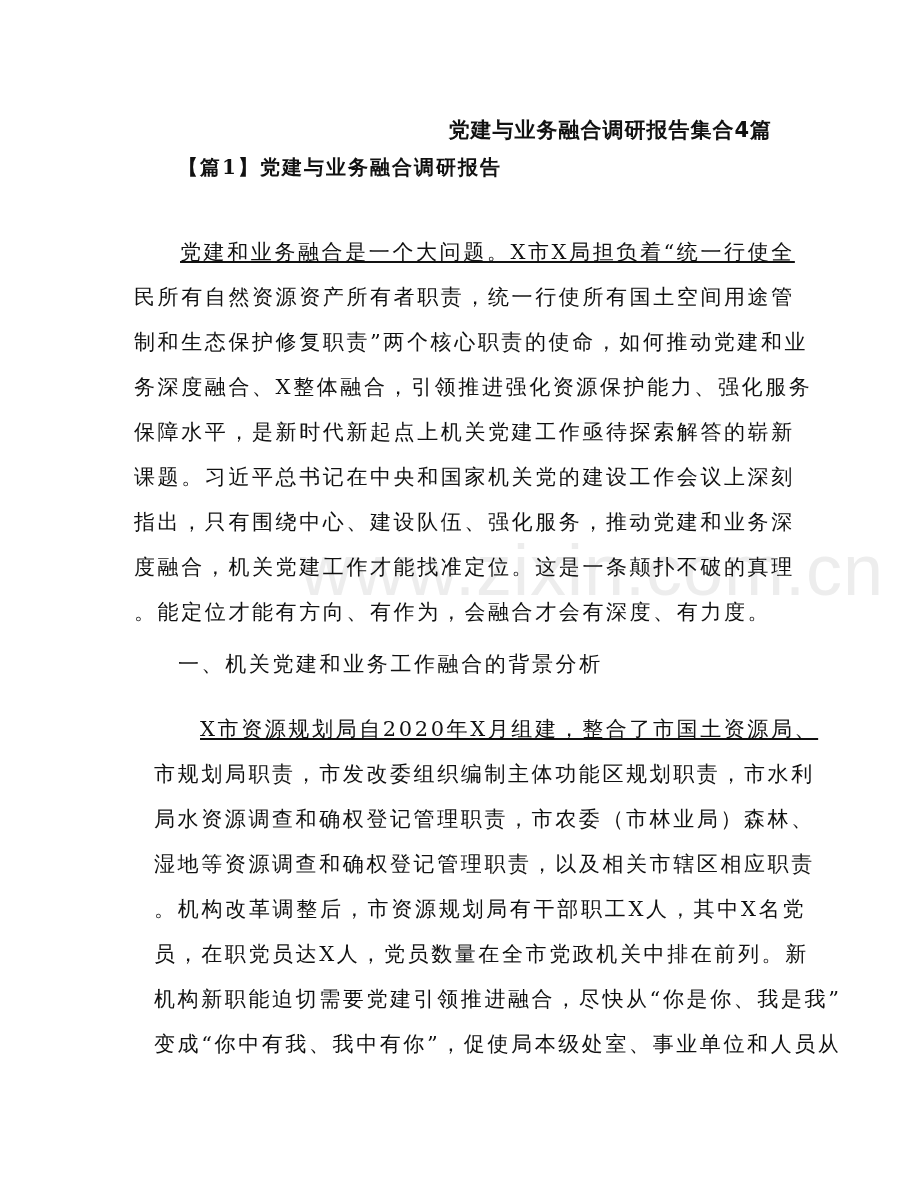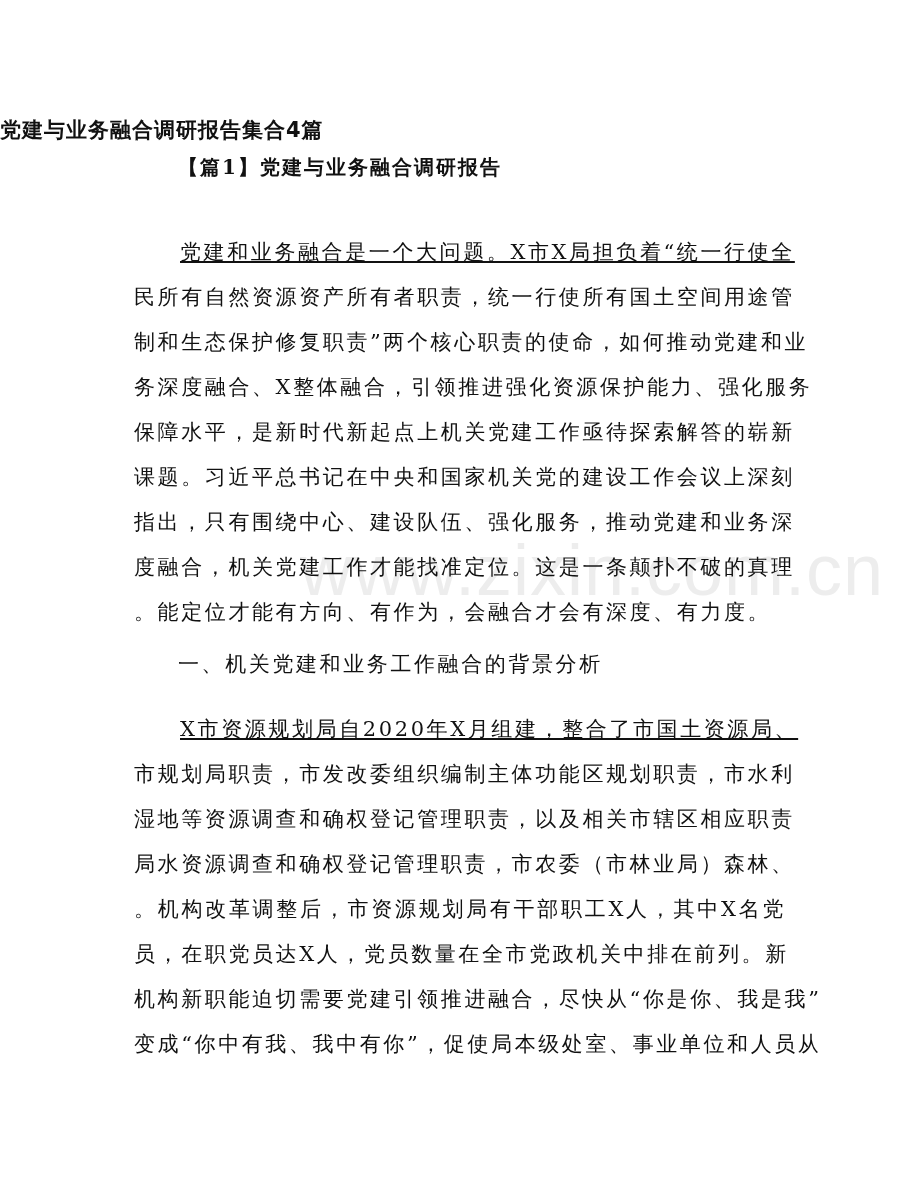--- a/index.html
+++ b/index.html
@@ -19,21 +19,21 @@
       left: 0; top: 0;
       width: 920px;
       height: 1191px;
       background: #ffffff;
     }
     .title {
       position: absolute;
       left: 0;
       top: 115px;
       width: 772px;
-      text-align: left;
+      text-align: right;
       font-family: "DejaVu Sans", "Liberation Sans", sans-serif;
       font-weight: bold;
       font-size: 21px;
       letter-spacing: 1px;
       line-height: 30px;
     }
     .heading {
       position: absolute;
       left: 178px;
       top: 152px;
@@ -73,21 +73,21 @@
     .para1 { top: 230px; }
     .section { 
       position: absolute;
       left: 178px;
       top: 642px;
       font-family: "DejaVu Serif", "Liberation Serif", serif;
       font-size: 21px;
       letter-spacing: 2.6px;
       line-height: 45px;
     }
-    .para2 { top: 707px; }
+    .para2 { top: 707px; margin-left: 20px; }
     .watermark {
       position: absolute;
       left: 300px;
       top: 530px;
       font-family: "Liberation Sans", "DejaVu Sans", sans-serif;
       font-size: 72px;
       color: rgba(190,190,190,0.28);
       letter-spacing: 1px;
       pointer-events: none;
       white-space: nowrap;
@@ -115,21 +115,21 @@
     <span class="line">指出，只有围绕中心、建设队伍、强化服务，推动党建和业务深</span>
     <span class="line">度融合，机关党建工作才能找准定位。这是一条颠扑不破的真理</span>
     <span class="line last">。能定位才能有方向、有作为，会融合才会有深度、有力度。</span>
   </div>
 
   <div class="section">一、机关党建和业务工作融合的背景分析</div>
 
   <div class="body-block para2">
     <span class="line indent">X市资源规划局自2020年X月组建，整合了市国土资源局、</span>
     <span class="line">市规划局职责，市发改委组织编制主体功能区规划职责，市水利</span>
+    <span class="line">局水资源调查和确权登记管理职责，市农委（市林业局）森林、</span>
     <span class="line">湿地等资源调查和确权登记管理职责，以及相关市辖区相应职责</span>
-    <span class="line">局水资源调查和确权登记管理职责，市农委（市林业局）森林、</span>
     <span class="line">。机构改革调整后，市资源规划局有干部职工X人，其中X名党</span>
     <span class="line">员，在职党员达X人，党员数量在全市党政机关中排在前列。新</span>
     <span class="line">机构新职能迫切需要党建引领推进融合，尽快从“你是你、我是我”</span>
     <span class="line">变成“你中有我、我中有你”，促使局本级处室、事业单位和人员从</span>
   </div>
 
 </div>
 
 </body></html>

